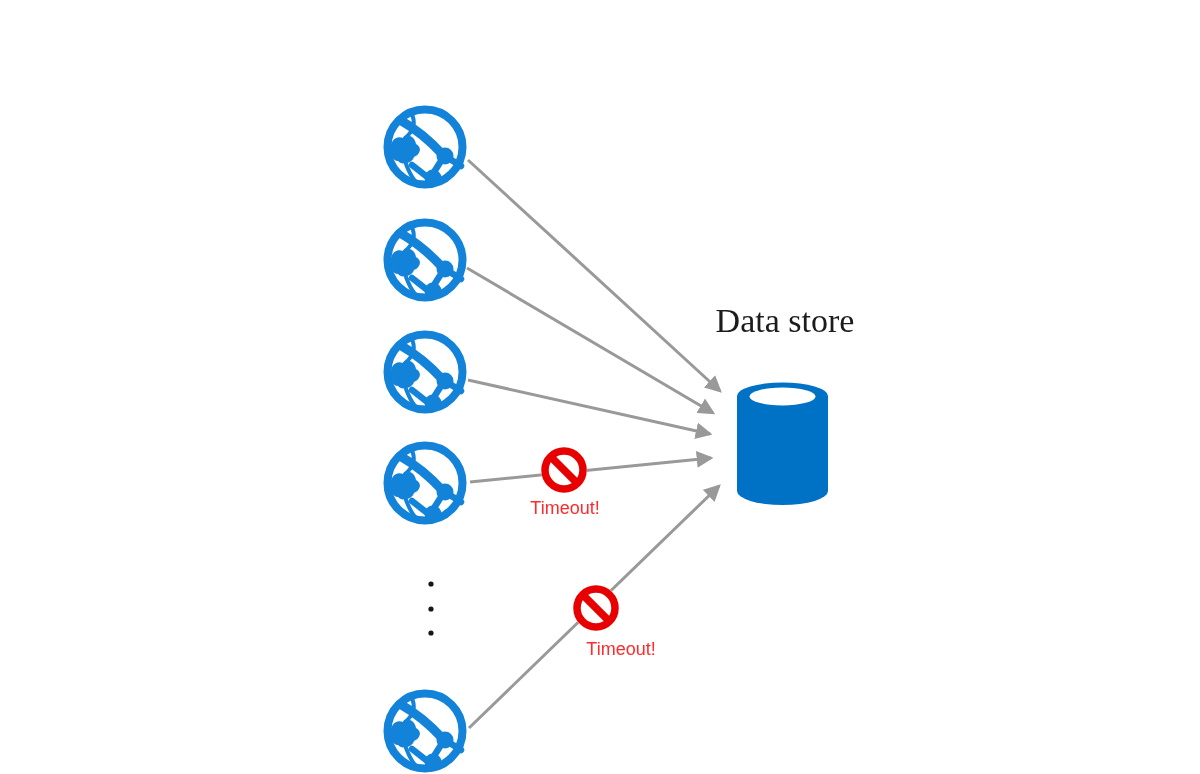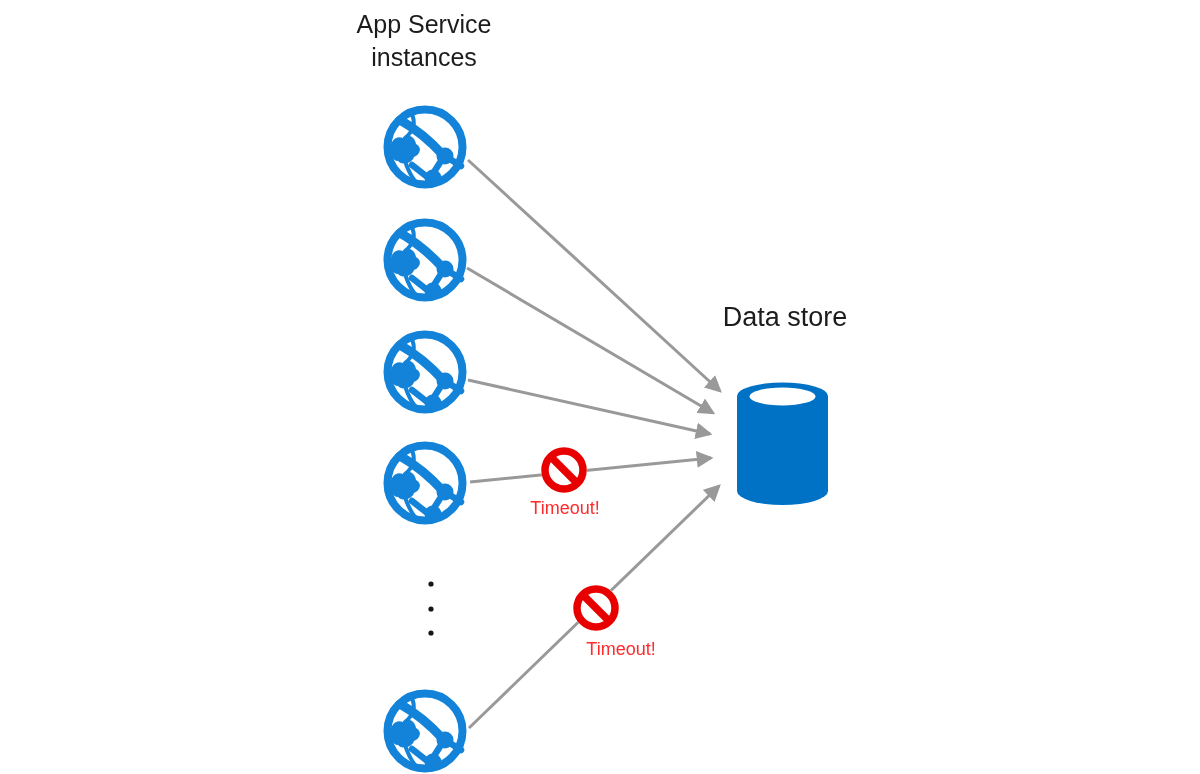--- a/index.html
+++ b/index.html
@@ -20,21 +20,22 @@
     text-align: center;
     white-space: pre-line;
     color: #1c1c1c;
   }
   .diagram-title {
     left: 274px; top: 8px; width: 300px;
     font-size: 25px; line-height: 33px;
   }
   .datastore-label {
     left: 685px; top: 302px; width: 200px;
-    font-size: 27px;
+    font-size: 34px;
+    font-family: Liberation Serif, serif;
   }
   .timeout-label {
     color: #ff2b2b;
     font-size: 18px;
     width: 150px;
   }
   .timeout-label.t1 { left: 490px; top: 498px; }
   .timeout-label.t2 { left: 546px; top: 639px; }
 </style>
 </head>
@@ -92,22 +93,20 @@
       <ellipse cx="782.5" cy="491" rx="45.5" ry="14" fill="#0072c6"></ellipse>
       <rect x="737" y="396" width="91" height="95" fill="#0072c6"></rect>
       <ellipse cx="782.5" cy="396" rx="45.5" ry="13.5" fill="#0072c6"></ellipse>
       <ellipse cx="782.5" cy="396.5" rx="33" ry="9" fill="#ffffff"></ellipse>
     </g>
 
     <use href="#noentry" x="540" y="446" width="48" height="48"></use>
     <use href="#noentry" x="572" y="584" width="48" height="48"></use>
   </svg>
 
-  <div class="label diagram-title">App Service
-instances</div>
 
   <div class="label datastore-label">Data store</div>
 
   <div class="label timeout-label t1">Timeout!</div>
 
   <div class="label timeout-label t2">Timeout!</div>
 
 </div>
 
 </body></html>

